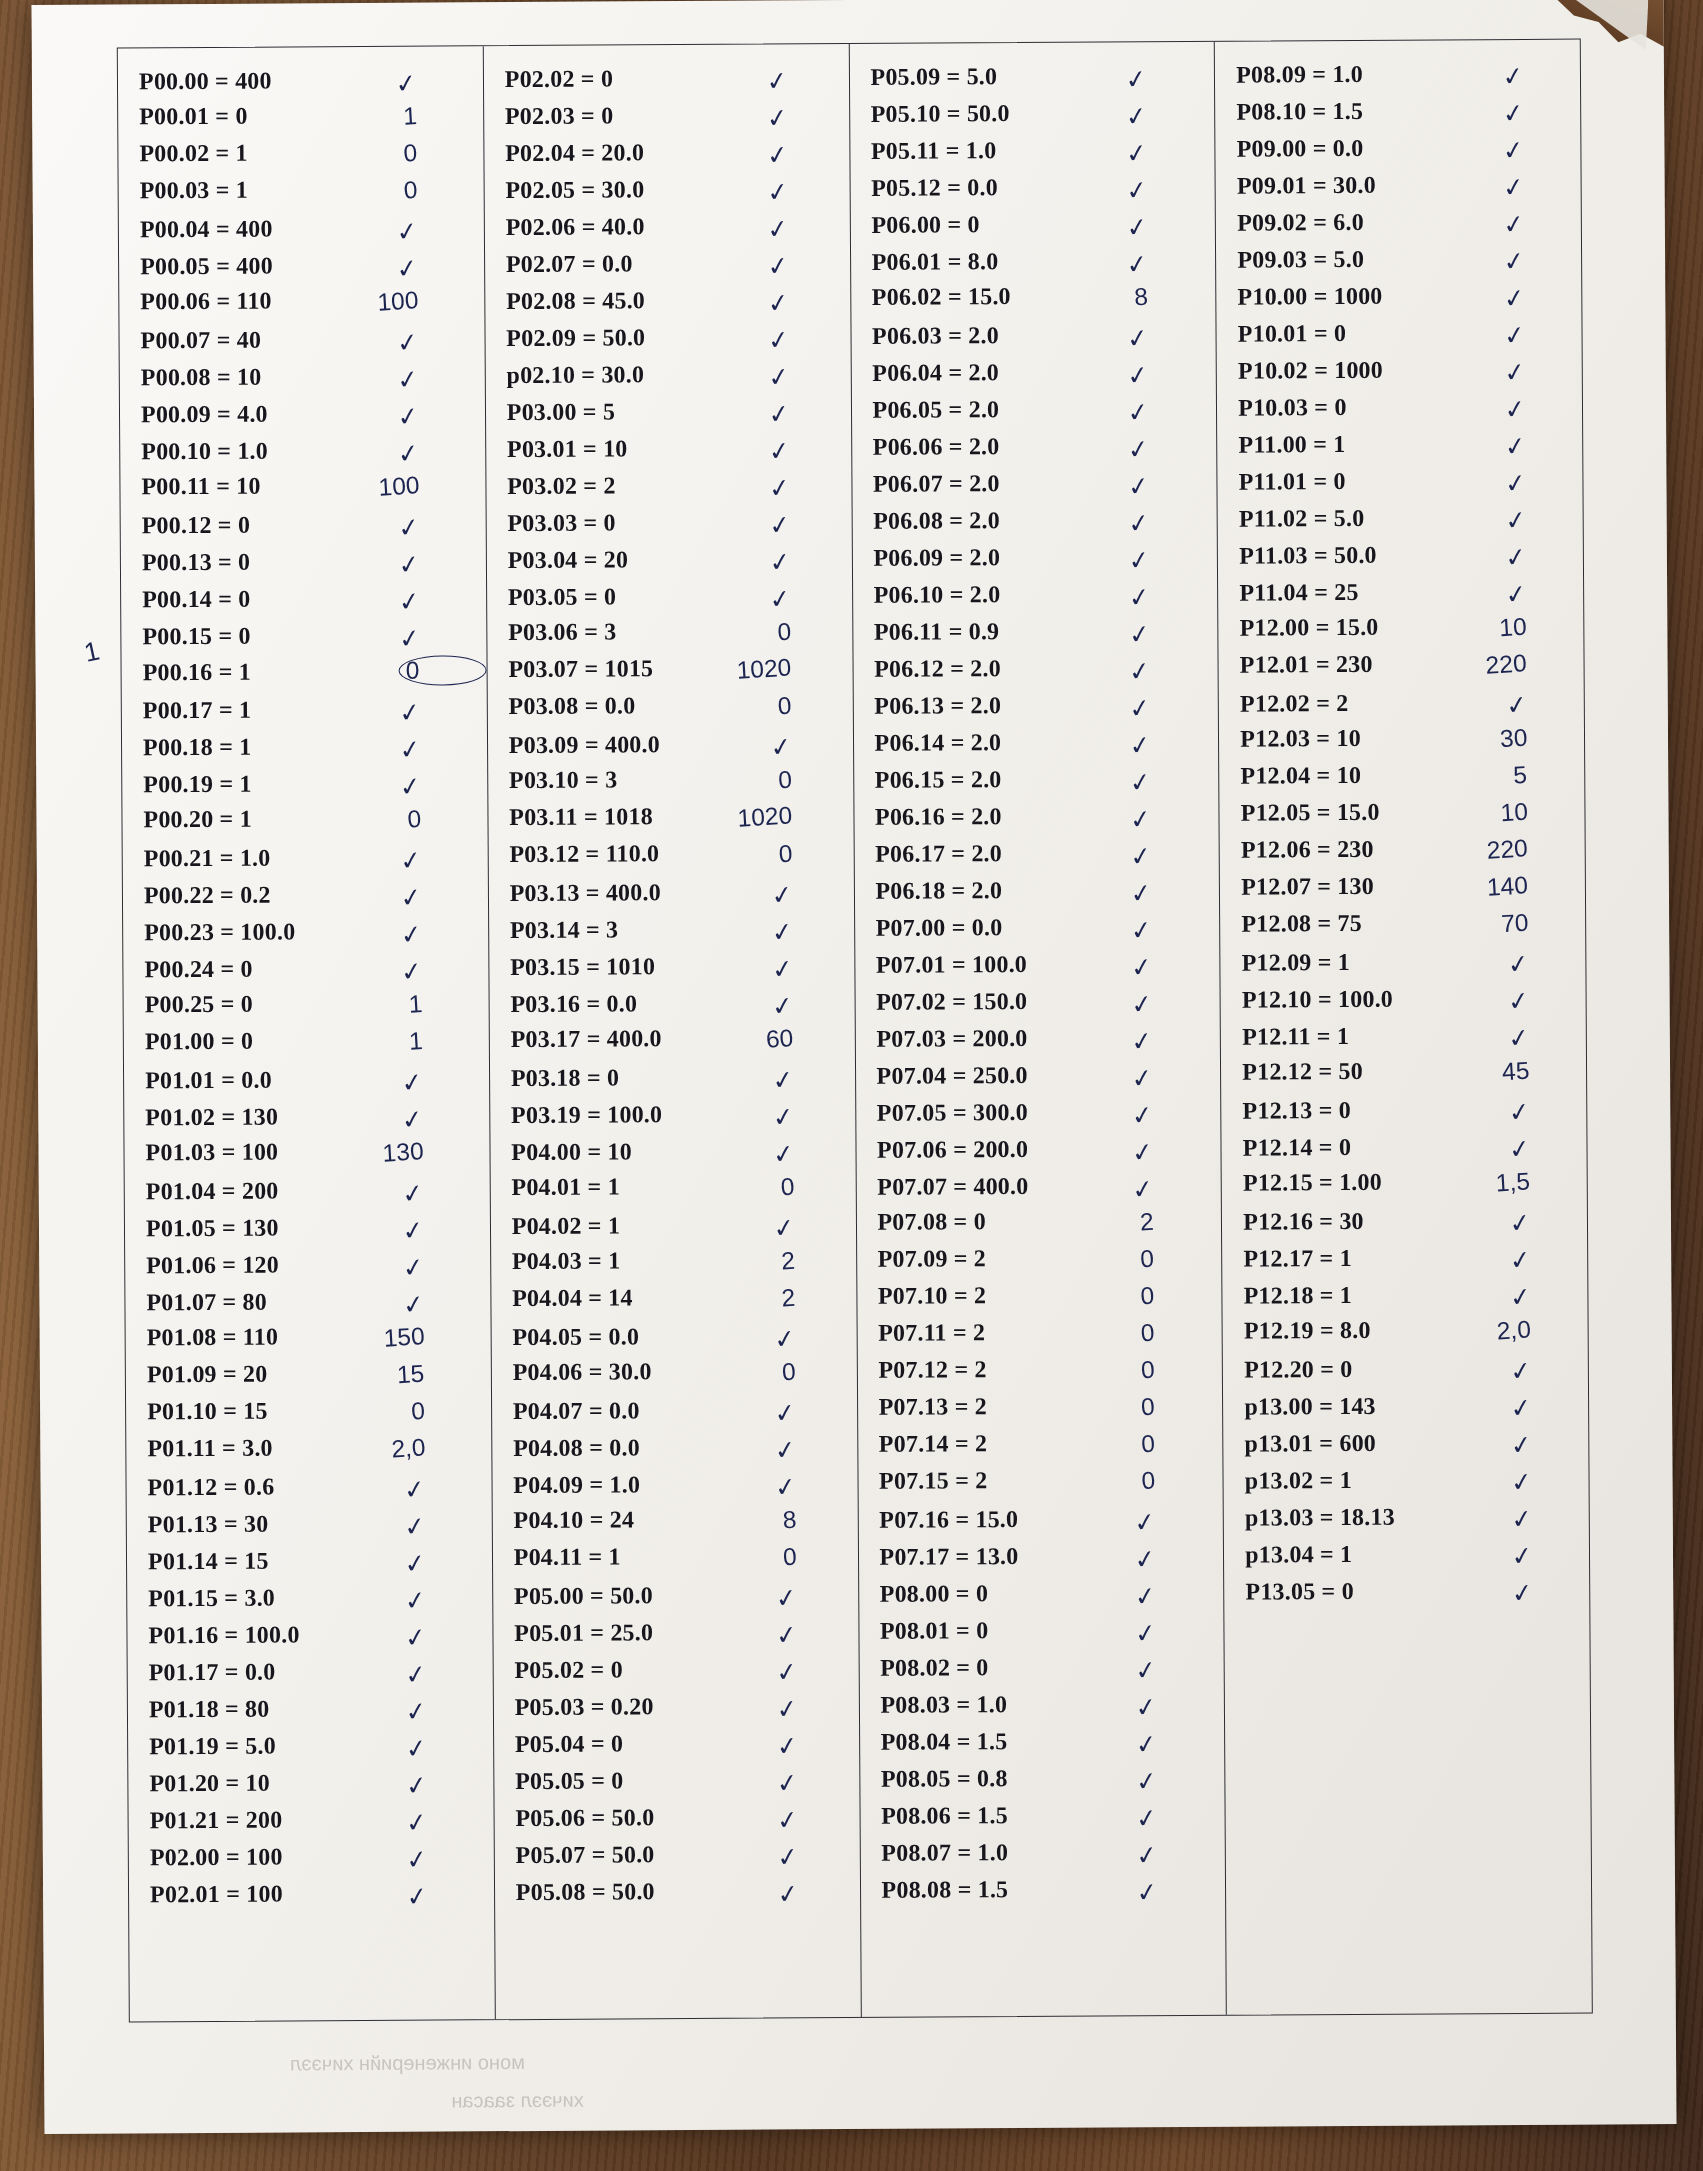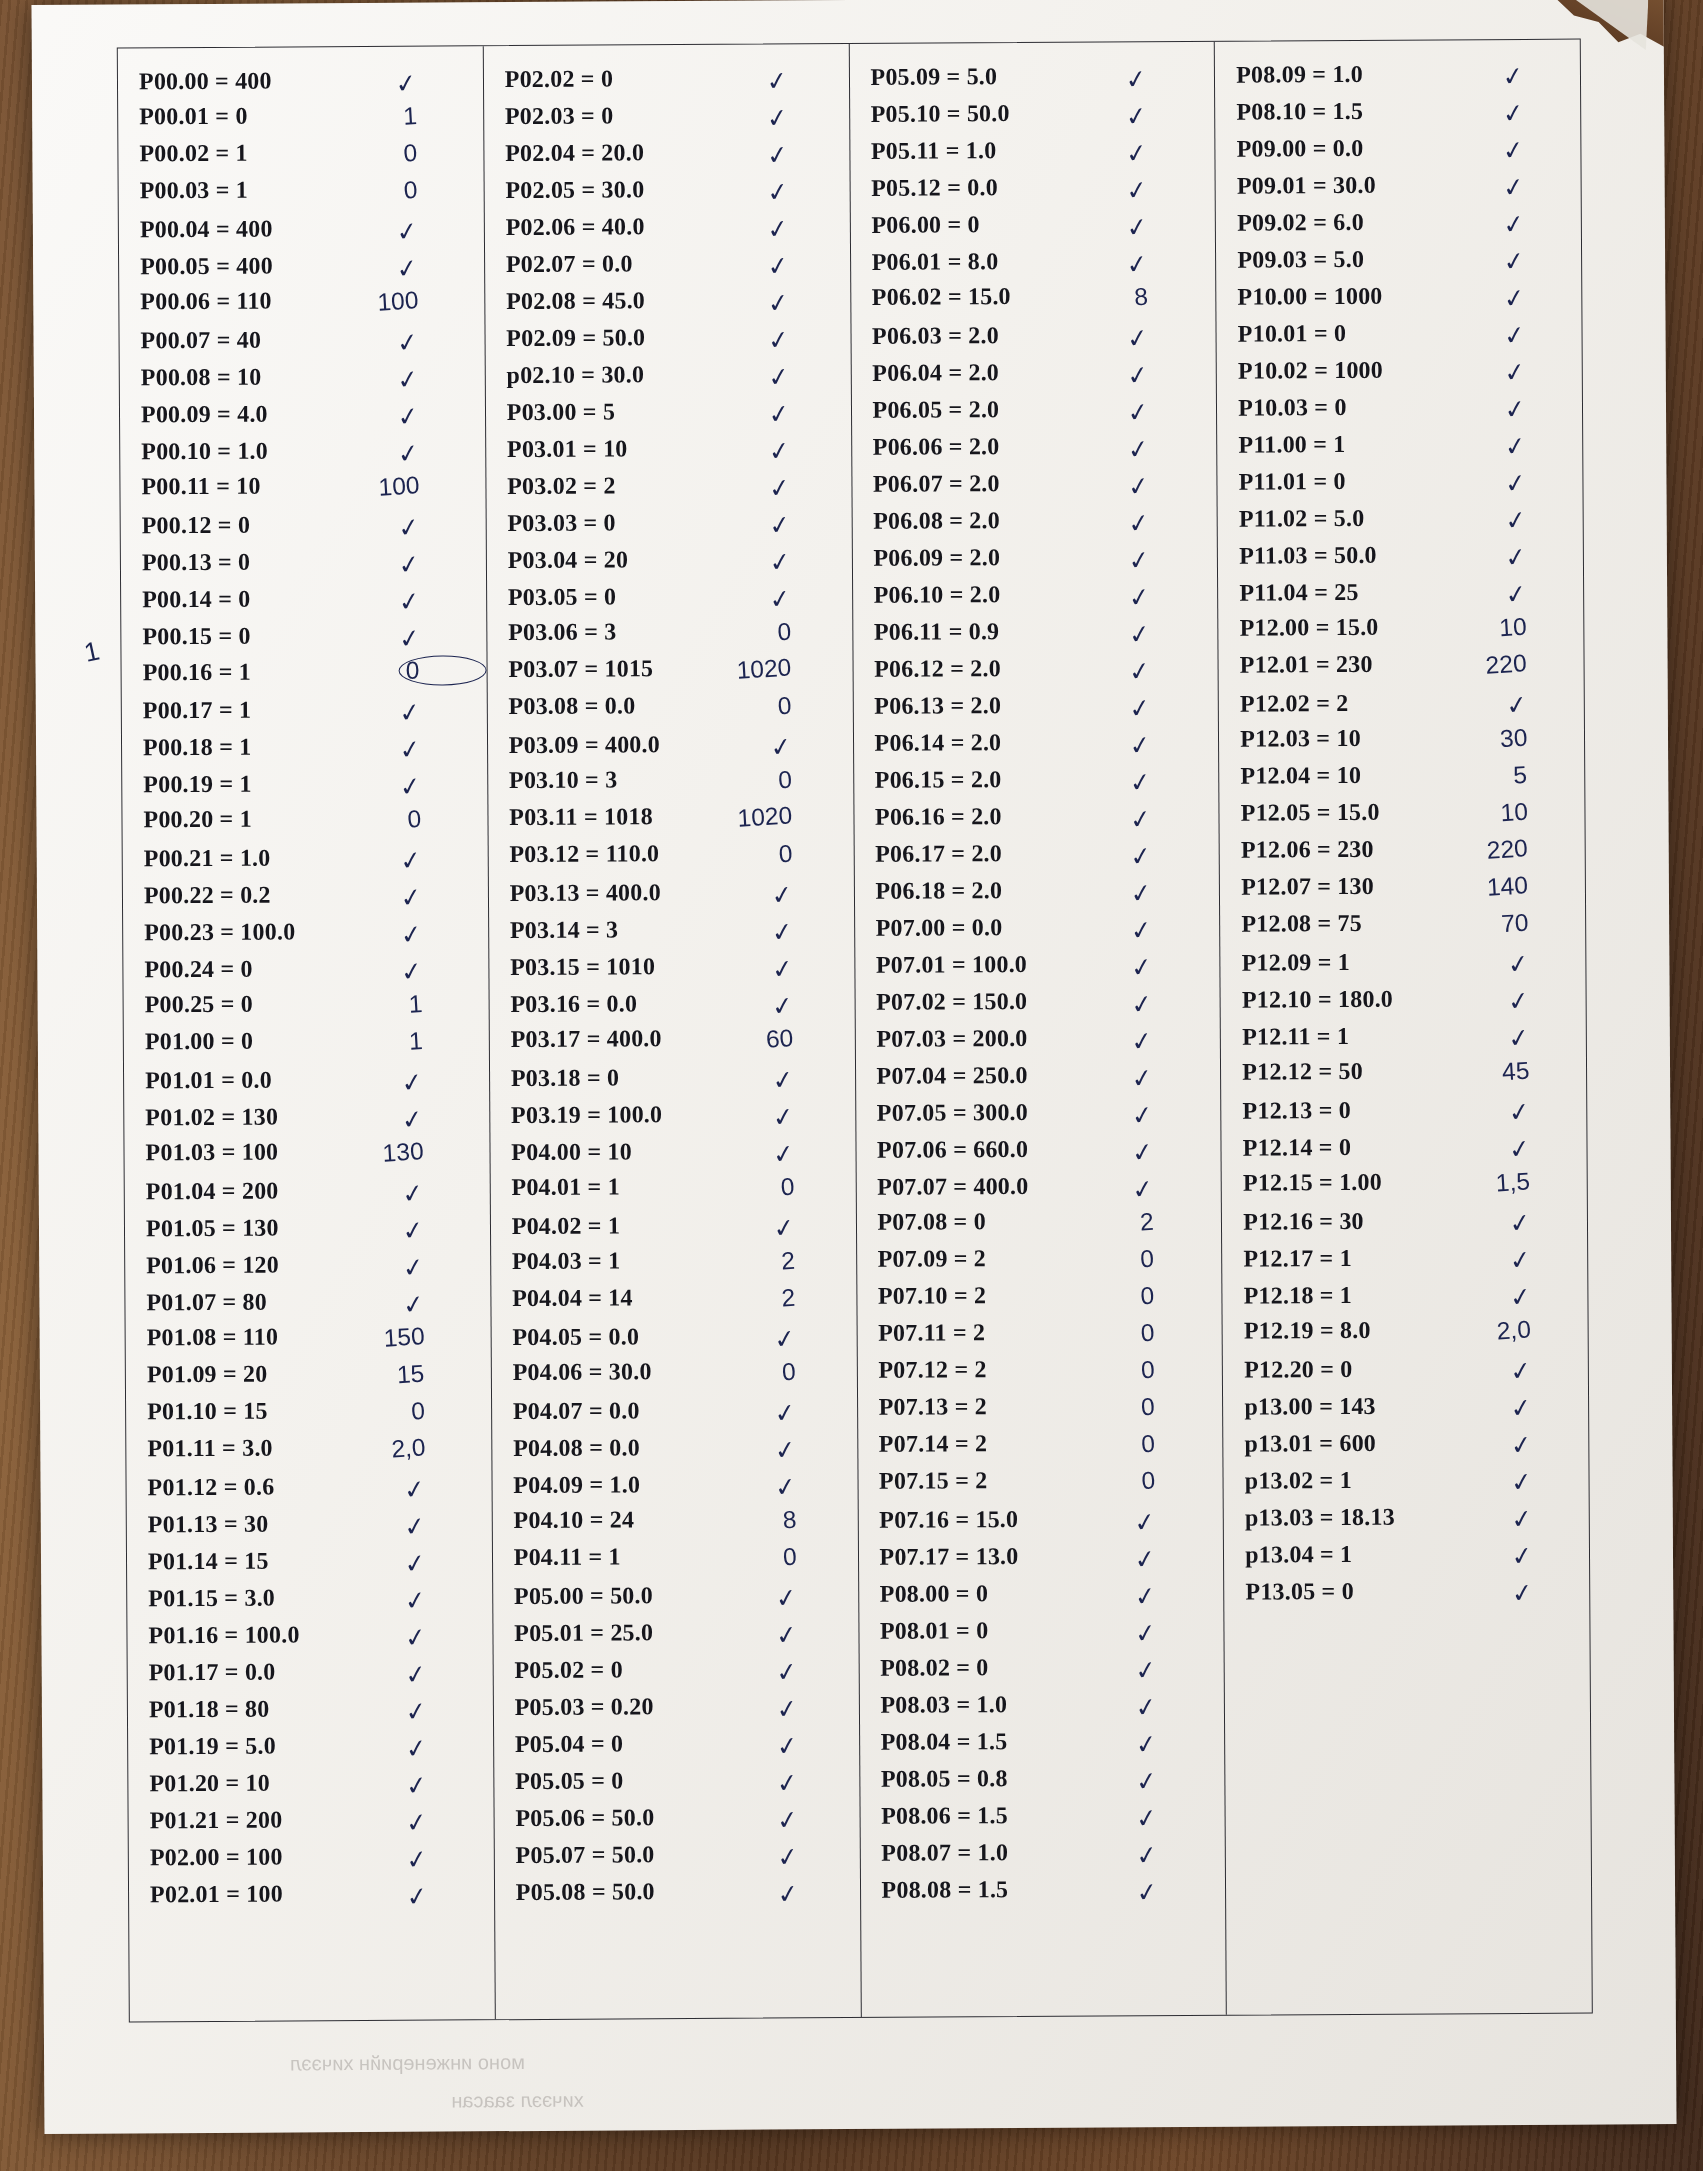--- a/index.html
+++ b/index.html
@@ -652,21 +652,21 @@
         </div>
         <div class="row">
           <span class="param">P07.04 = 250.0</span>
           <span class="mark">✓</span>
         </div>
         <div class="row">
           <span class="param">P07.05 = 300.0</span>
           <span class="mark">✓</span>
         </div>
         <div class="row">
-          <span class="param">P07.06 = 660.0</span>
+          <span class="param">P07.06 = 200.0</span>
           <span class="mark">✓</span>
         </div>
         <div class="row">
           <span class="param">P07.07 = 400.0</span>
           <span class="mark">✓</span>
         </div>
         <div class="row">
           <span class="param">P07.08 = 0</span>
           <span class="mark num">2</span>
         </div>
@@ -838,21 +838,21 @@
         </div>
         <div class="row">
           <span class="param">P12.08 = 75</span>
           <span class="mark num">70</span>
         </div>
         <div class="row">
           <span class="param">P12.09 = 1</span>
           <span class="mark">✓</span>
         </div>
         <div class="row">
-          <span class="param">P12.10 = 180.0</span>
+          <span class="param">P12.10 = 100.0</span>
           <span class="mark">✓</span>
         </div>
         <div class="row">
           <span class="param">P12.11 = 1</span>
           <span class="mark">✓</span>
         </div>
         <div class="row">
           <span class="param">P12.12 = 50</span>
           <span class="mark num">45</span>
         </div>

